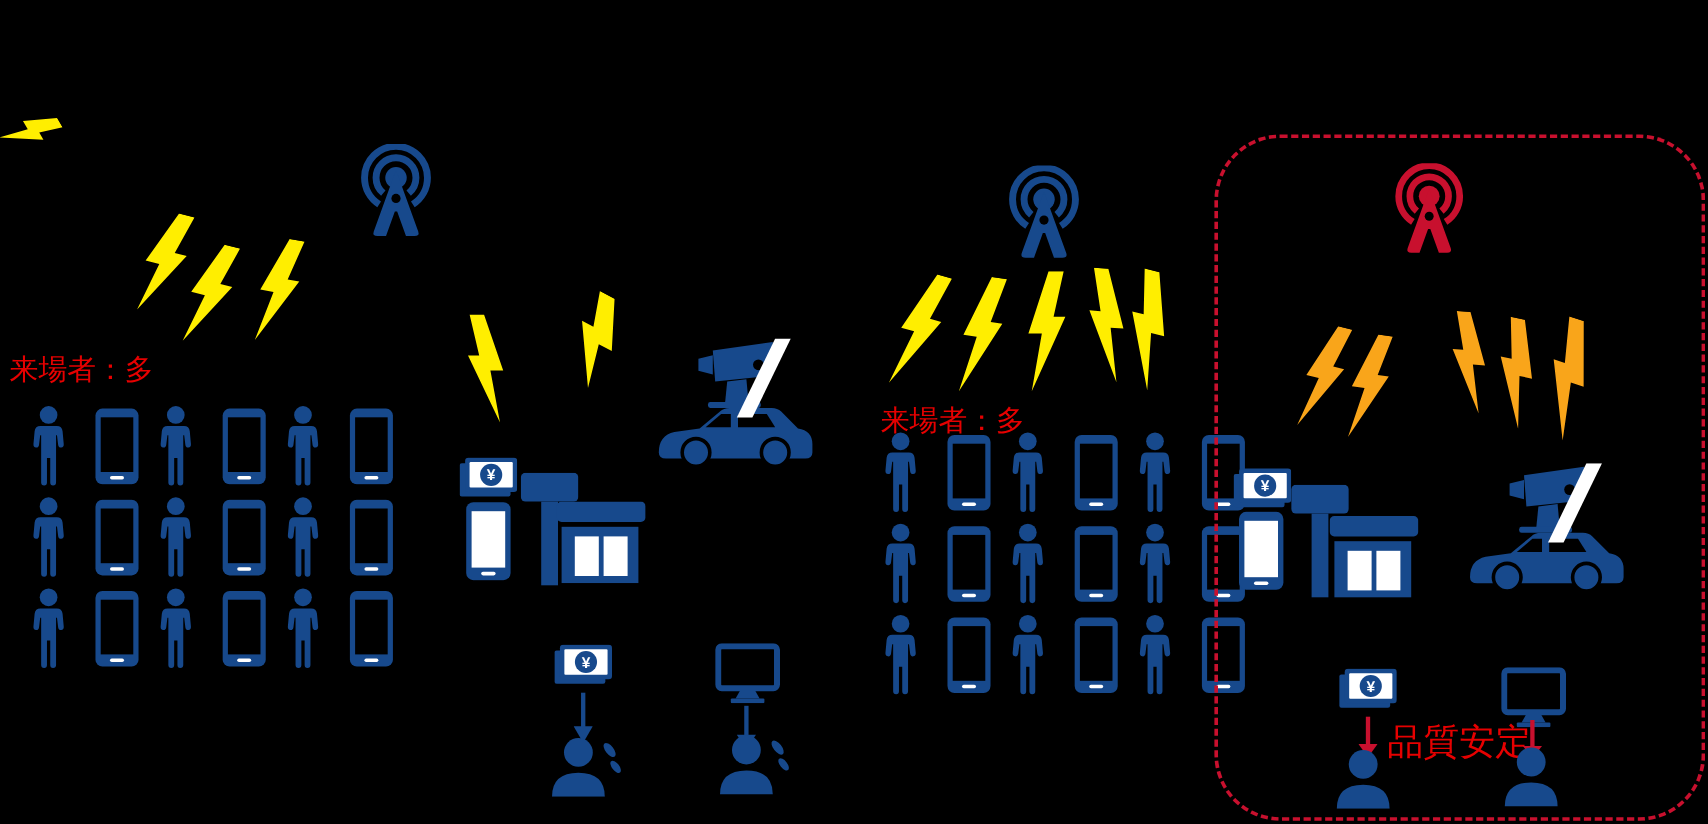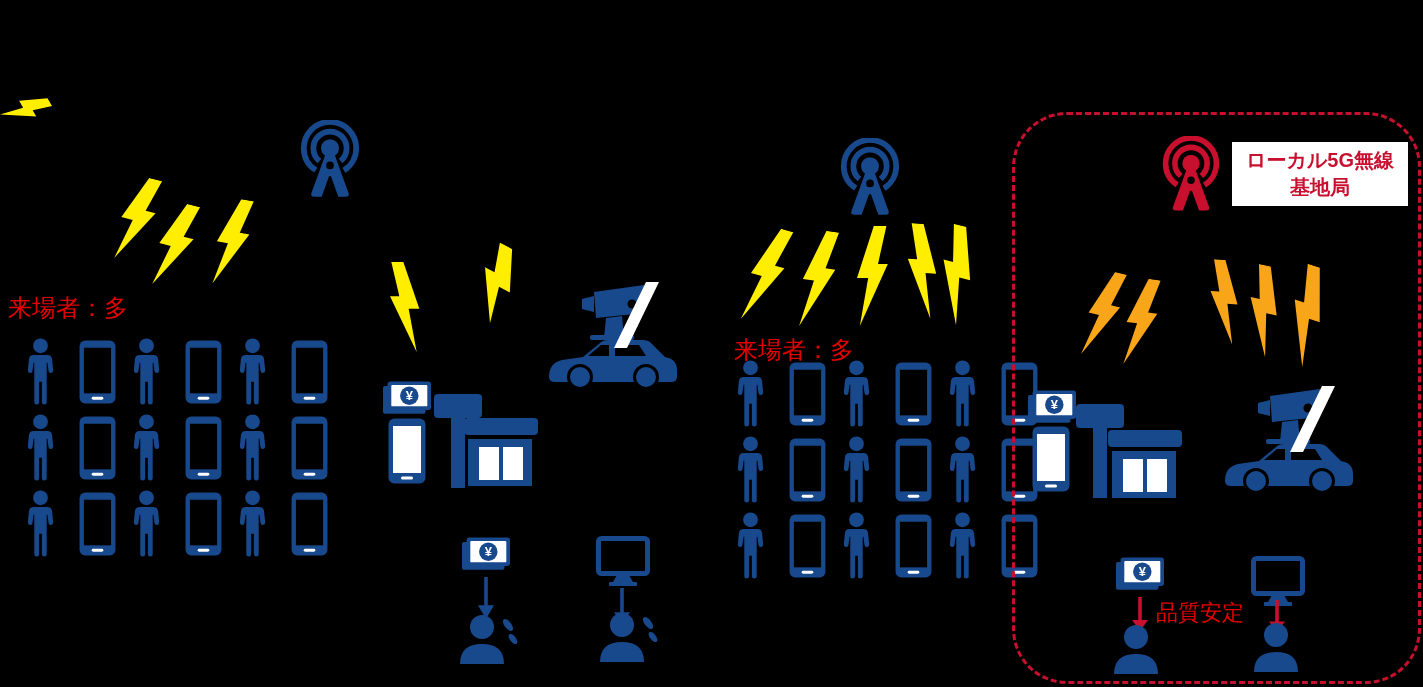--- a/index.html
+++ b/index.html
@@ -472,24 +472,20 @@
   <span class="abs icon crimson" style="left:1160px;top:136px;width:62px;height:76px;">
   <svg viewBox="0 0 100 122">
     <circle class="arc" cx="50" cy="44" r="26" pathLength="100" stroke-dasharray="14 22 64"></circle>
     <circle class="arc" cx="50" cy="44" r="41" pathLength="100" stroke-dasharray="16 18 66"></circle>
     <circle class="f" cx="50" cy="44" r="14"></circle>
     <path class="f" d="M50 34 L79 114 Q81 120 74 120 H63 L51.5 88 H48.5 L37 120 H26 Q19 120 21 114 Z"></path>
     <circle class="bgfill" cx="50" cy="71" r="6"></circle>
   </svg>
 </span>
 
-  <div class="abs label-box" style="left:1232px;top:142px;width:176px;height:64px;">
-    <div>ローカル5G無線</div>
-    <div>基地局</div>
-  </div>
 
   <span class="abs icon bolt amber" style="left:1082px;top:270px;width:40px;height:88px;transform:rotate(14deg);">
   <svg viewBox="0 0 60 100" preserveAspectRatio="none">
     <polygon class="f" points="34,0 52,0 40,38 54,38 14,100 26,52 10,52"></polygon>
   </svg>
 </span>
   <span class="abs icon bolt amber" style="left:1120px;top:278px;width:40px;height:88px;transform:rotate(8deg);">
   <svg viewBox="0 0 60 100" preserveAspectRatio="none">
     <polygon class="f" points="34,0 52,0 40,38 54,38 14,100 26,52 10,52"></polygon>
   </svg>
@@ -575,21 +571,21 @@
 </span>
   <span class="abs icon navy calm" style="left:1110px;top:624px;width:62px;height:50px;">
   <svg viewBox="0 0 62 50">
     <circle class="f" cx="26" cy="13" r="12"></circle>
     <path class="f" d="M4 50 Q4 30 26 30 Q48 30 48 50 Z"></path>
     <ellipse class="f sweat" cx="52" cy="11" rx="3.4" ry="7" transform="rotate(-38 52 11)"></ellipse>
     <ellipse class="f sweat" cx="57" cy="25" rx="3" ry="6" transform="rotate(-38 57 25)"></ellipse>
   </svg>
 </span>
 
-  <div class="abs redtext" style="left:1156px;top:598px;font-size:22px;">品質安定</div>
+  <div class="abs redtext" style="left:1156px;top:598px;font-size:30px;">品質安定</div>
 
   <span class="abs icon navy" style="left:1251px;top:556px;width:54px;height:50px;">
   <svg viewBox="0 0 54 50">
     <rect class="stroke5" x="2.5" y="2.5" width="49" height="35" rx="3" fill="none"></rect>
     <polygon class="f" points="21,39 33,39 37,46 17,46"></polygon>
     <rect class="f" x="13" y="46" width="28" height="4" rx="1"></rect>
   </svg>
 </span>
   <span class="abs icon crimson" style="left:1269px;top:600px;width:16px;height:32px;">
   <svg viewBox="0 0 16 46" preserveAspectRatio="none">

